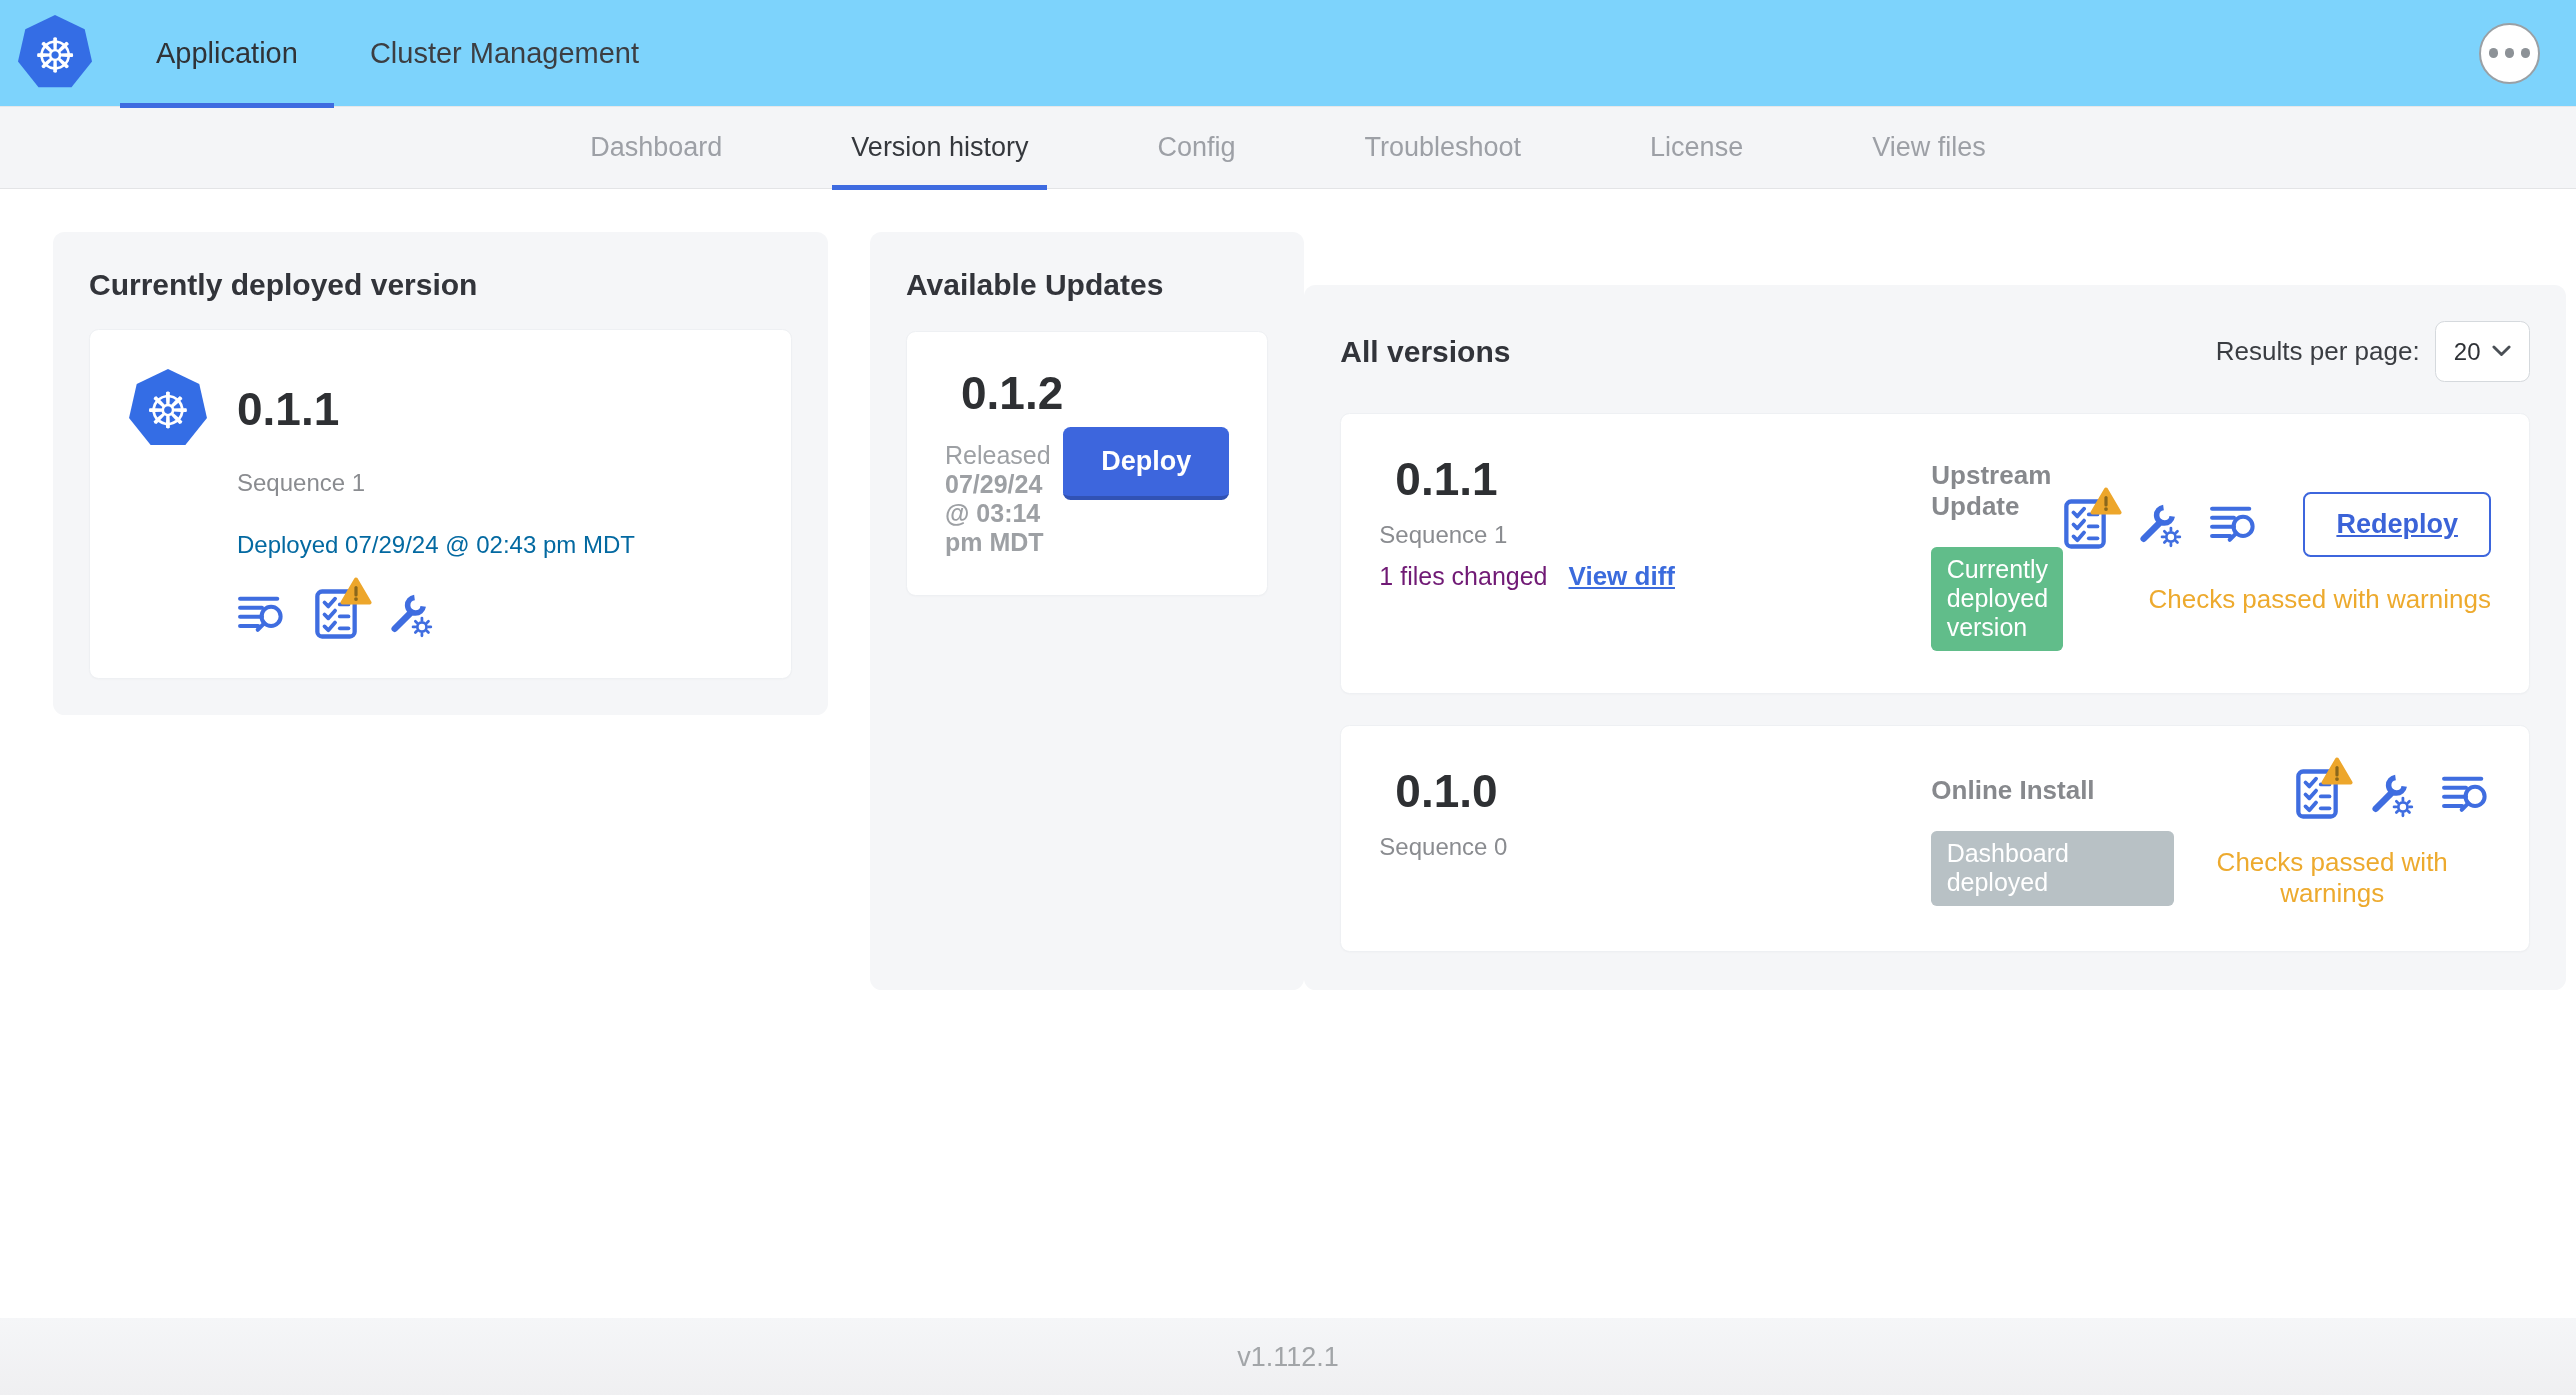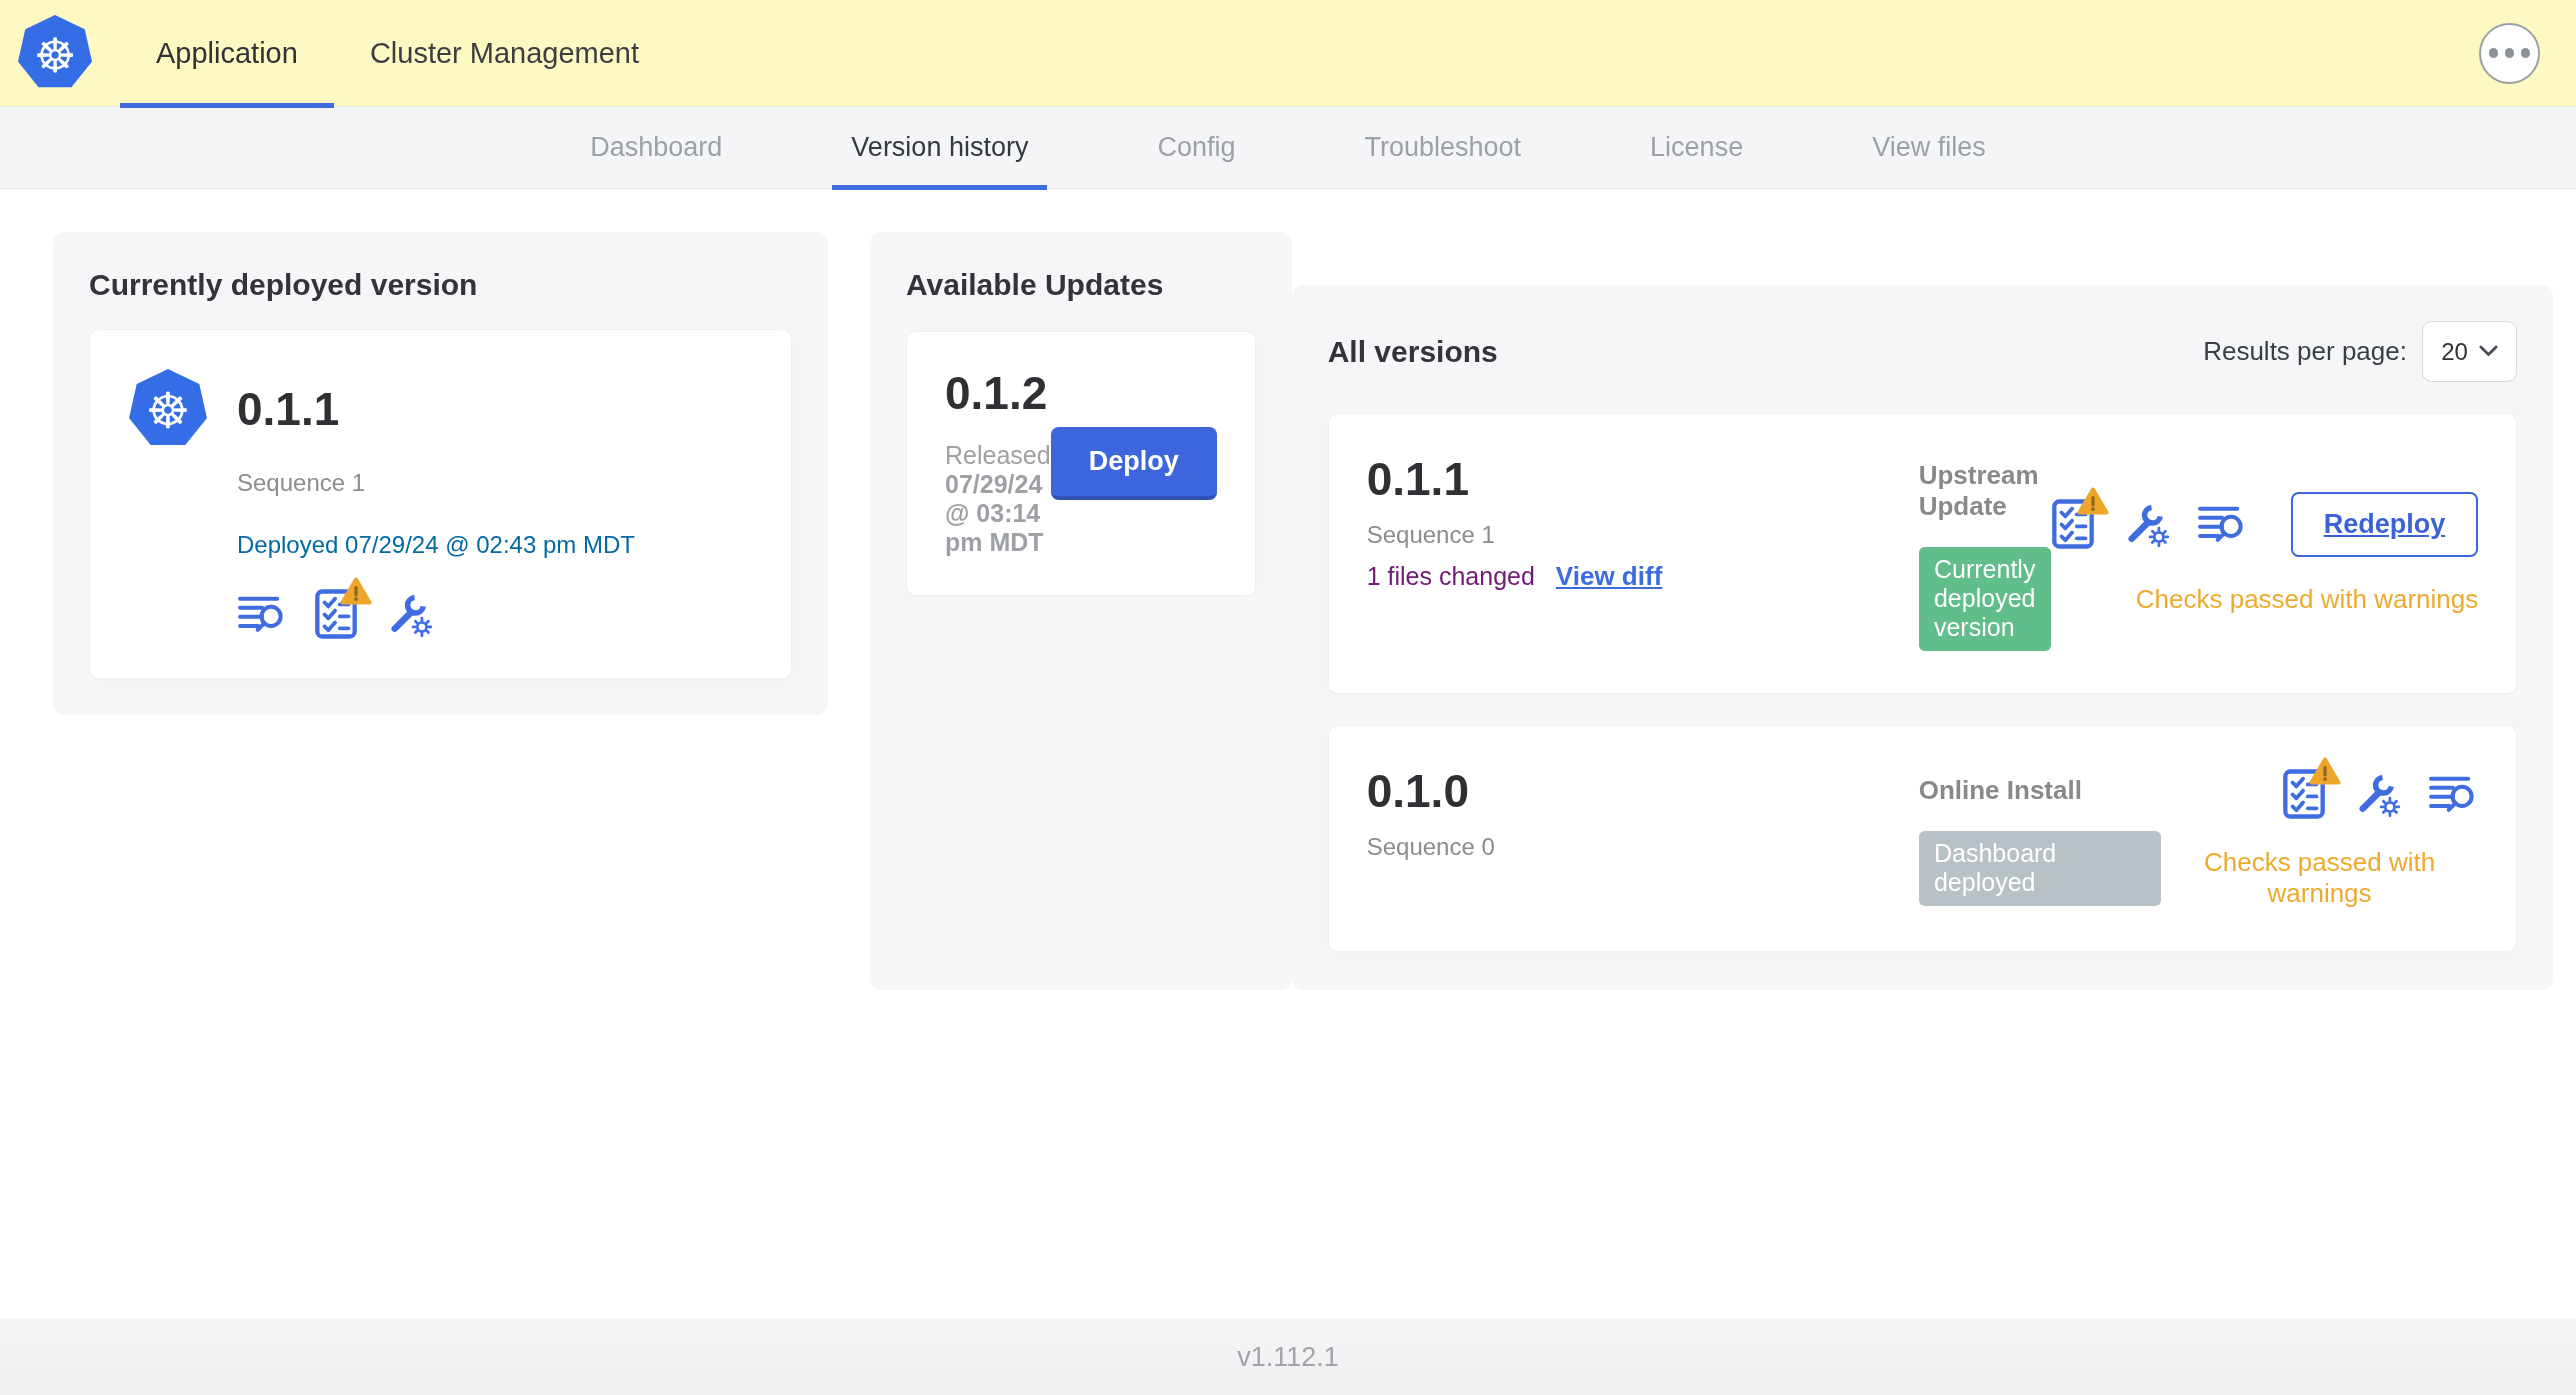--- a/index.html
+++ b/index.html
@@ -8,21 +8,21 @@
     font-family: "Liberation Sans", "DejaVu Sans", sans-serif;
     background: #ffffff;
     color: #323437;
     overflow: hidden;
     display: flex;
     flex-direction: column;
   }
   
   .header {
     height: 107px; flex: 0 0 107px;
-    background: #fef9c3;
+    background: #7dd3fc;
     border-bottom: 1.9px solid #e6e7e9;
     display: flex; align-items: center;
     padding-left: 17px;
   }
   .logo { width: 76px; height: 76px; margin-right: 27px; flex: 0 0 76px; }
   .hdr-tab {
     position: relative; height: 107px;
     display: flex; align-items: center;
     padding: 0 36px;
     font-size: 29px; color: #3c3e42; cursor: pointer;
@@ -76,21 +76,21 @@
   .inner-card {
     background: #ffffff; border-radius: 9.5px;
     border: 1px solid #eef0f3;
     box-shadow: 0 1px 1.9px rgba(0,0,0,0.02);
     margin-top: 27px; padding: 38px;
   }
   
   .left-col { flex: 0 0 775px; }
   .cc-top { display: flex; align-items: center; }
   .cc-logo { width: 80px; height: 82px; flex: 0 0 80px; }
-  .big-ver { font-size: 46px; font-weight: 700; color: #2e3033; line-height: 1; }
+  .big-ver { font-size: 46px; font-weight: 700; color: #2e3033; line-height: 1; margin-left: 16px; }
   .cc-top .big-ver { margin-left: 29px; }
   .cc-body { margin-left: 109px; }
   .seq-txt { font-size: 24px; color: #8a8c90; margin-top: 19px; }
   .deployed-txt { font-size: 24px; color: #0369a1; margin-top: 34px; }
   .icons-line { display: flex; align-items: center; gap: 27px; margin-top: 29px; }
   
   .ic { display: block; }
   .ic-diff { width: 50px; height: 42px; }
   .ic-wrench { width: 48px; height: 48px; }
   .check-wrap { position: relative; width: 44px; height: 52px; }

